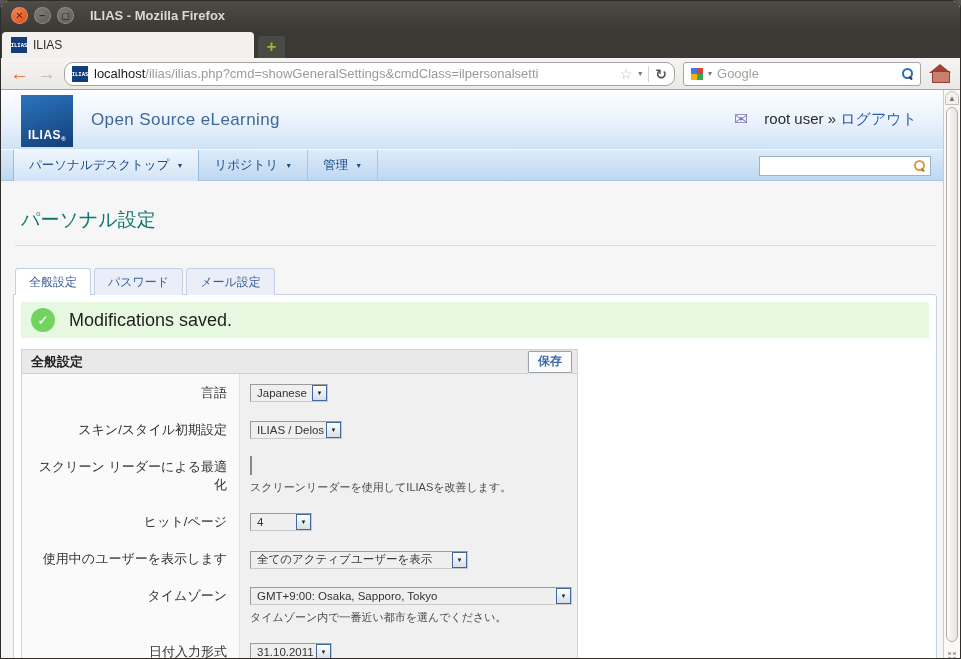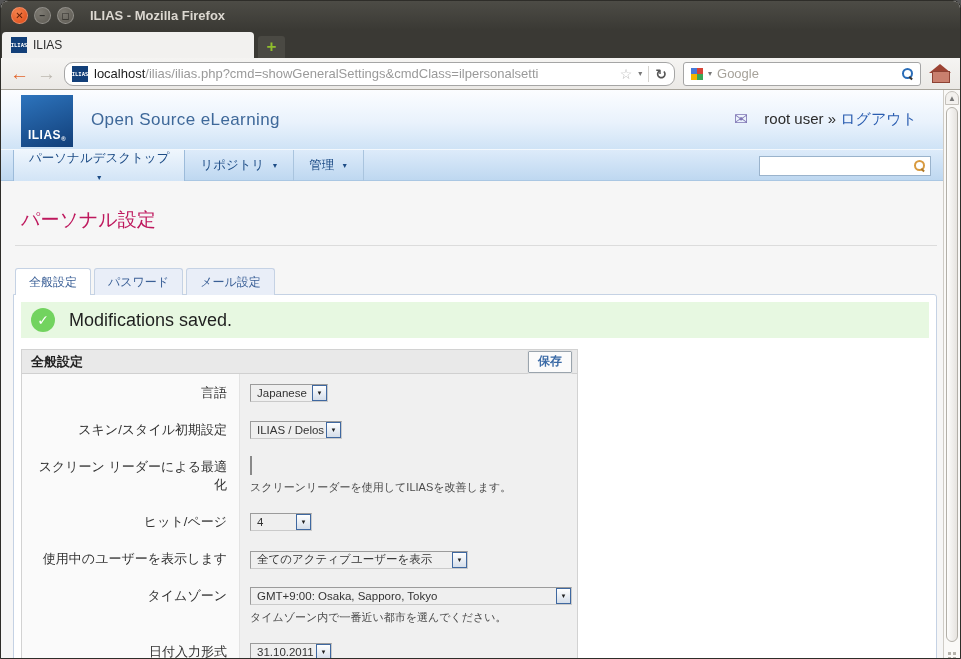--- a/index.html
+++ b/index.html
@@ -86,29 +86,29 @@
   .mailicon { font-size:17px; color:#8077b5; }
   .usertext { font-size:15px; color:#2b2b2b; }
   .logout { color:#2a5db0; text-decoration:none; }
 
   
   .sitenav { height:32px; flex:0 0 32px; display:flex; align-items:stretch; padding:0 12px;
              background:linear-gradient(#ddebfa,#bdd7f0); border-top:1px solid #f3f8fd;
              box-shadow:inset 0 -1px 0 #aac7e3; }
   .navitem { display:flex; align-items:center; gap:7px; padding:0 15px; font-size:12.5px; color:#1d4c86; }
   .navitem .dcaret { font-size:7px; color:#1d4c86; }
-  .navitem.active { background:linear-gradient(#eff6fd,#d2e4f6); border-left:1px solid #9cbbda; border-right:1px solid #9cbbda;flex-direction:column; }
+  .navitem.active { background:linear-gradient(#eff6fd,#d2e4f6); border-left:1px solid #9cbbda; border-right:1px solid #9cbbda; }
   .navitem.sep { border-right:1px solid #a9c4de; }
   .navsearch { margin-left:auto; align-self:center; width:172px; height:20px; background:#fff;
                border:1px solid #9ab3cc; display:flex; align-items:center; padding:0 5px; gap:4px; }
   .navsearch input { flex:1; min-width:0; border:none; outline:none; font-size:12px; background:transparent; }
 
   
   .content { flex:1; padding:26px 6px 0 12px; overflow:hidden; }
-  h1.pagetitle { font-size:19px; font-weight:normal; color:#be185d; margin-left:8px; }
+  h1.pagetitle { font-size:19px; font-weight:normal; color:#0f766e; margin-left:8px; }
   .titlerule { border:none; border-top:1px solid #dcdcdc; margin:12px 0 22px 2px; }
   .ptabs { display:flex; gap:3px; margin-left:2px; position:relative; z-index:2; }
   .ptab { padding:5px 13px 4px; font-size:12px; color:#3a5f96; background:#e9eef8;
           border:1px solid #c5d2e4; border-bottom:none; border-radius:3px 3px 0 0; margin-bottom:-1px; }
   .ptab.active { background:#fff; }
   .tabpanel { position:relative; z-index:1; background:#fff; border:1px solid #c5d2e4;
               border-radius:0 3px 0 0; padding:7px; height:420px; }
 
   .msg { background:#e7f8e1; display:flex; align-items:center; gap:14px; padding:6px 10px; margin-bottom:11px; }
   .checkcircle { width:24px; height:24px; border-radius:50%; background:#72d35f; color:#fff;

